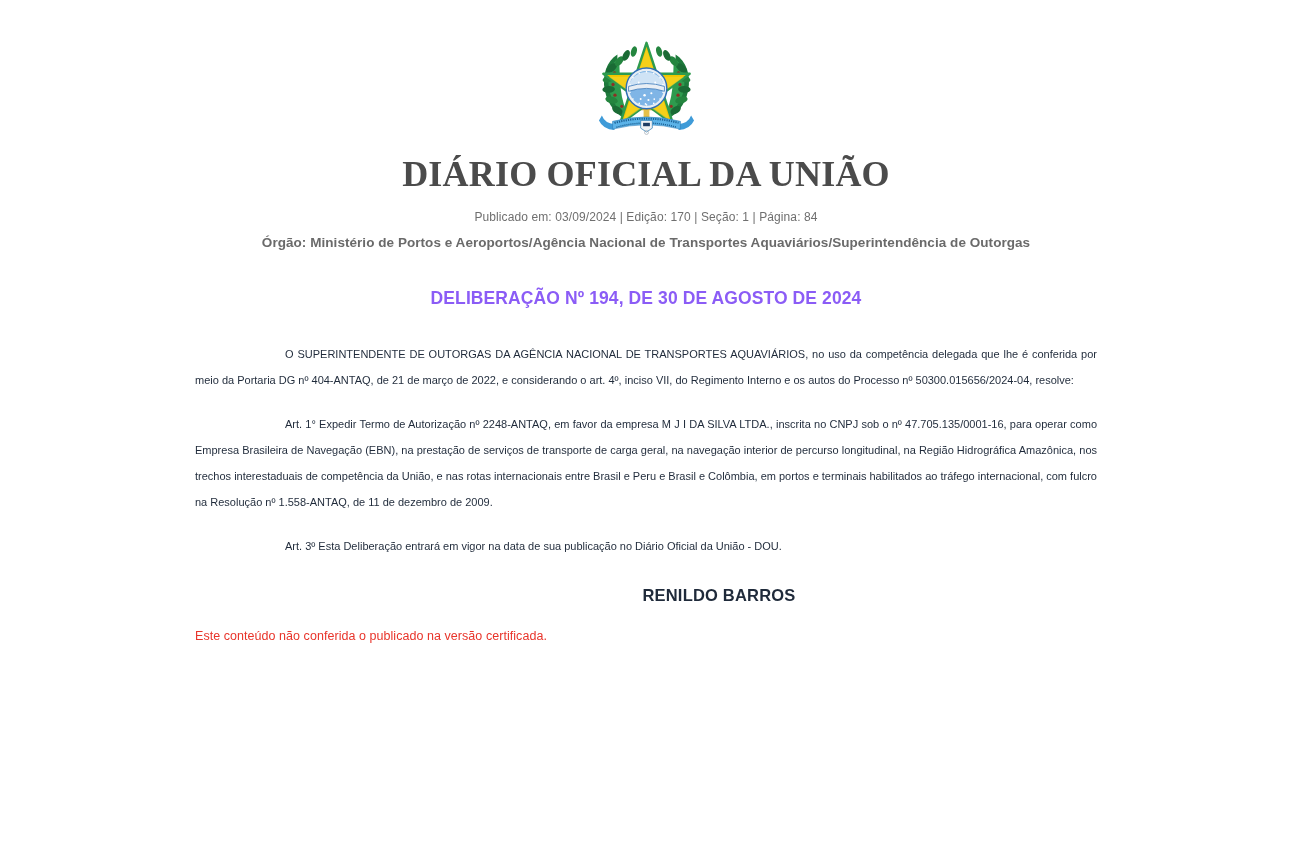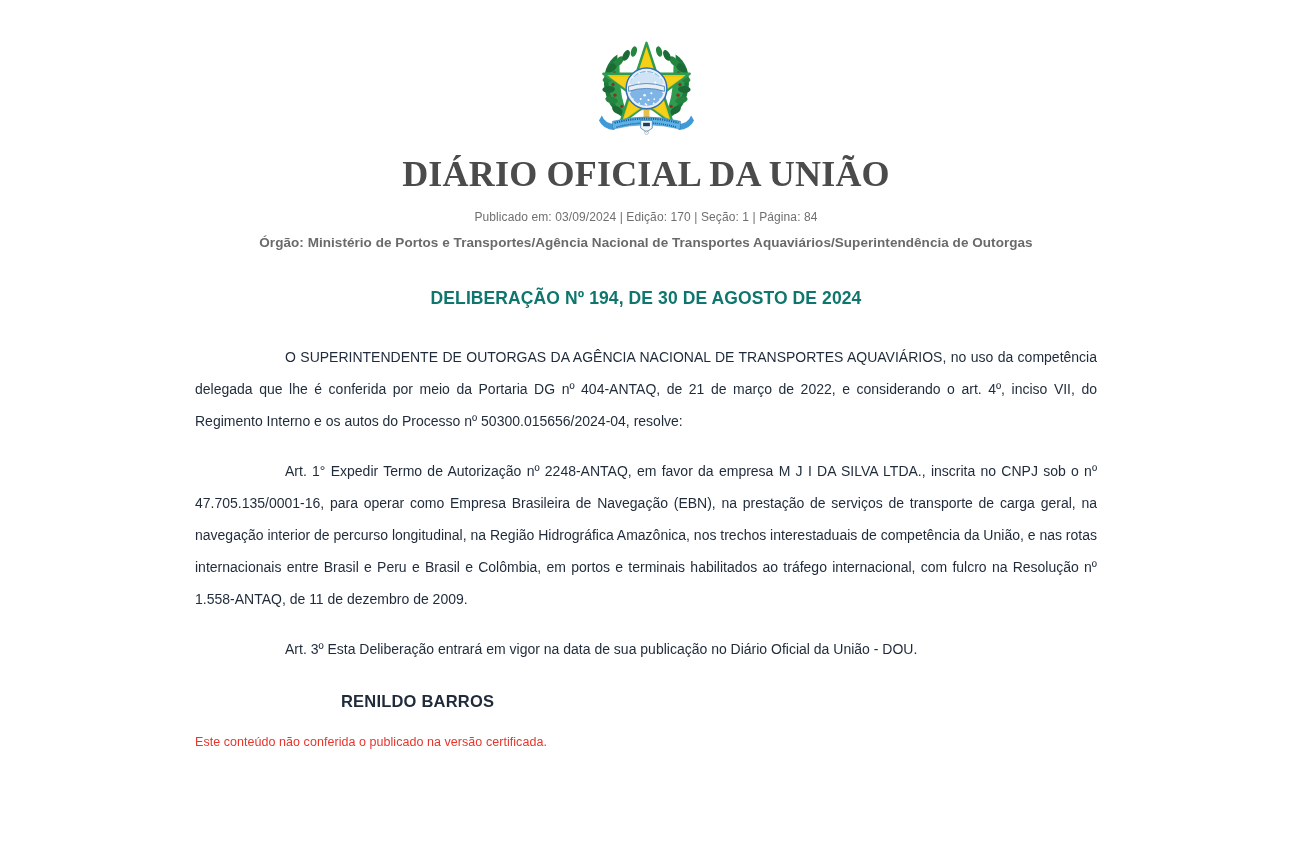--- a/index.html
+++ b/index.html
@@ -66,44 +66,44 @@
     color: #6a6a6a;
     margin-top: 11px;
     letter-spacing: 0.05px;
   }
 
   
   .act-title {
     text-align: center;
     font-size: 17.5px;
     font-weight: bold;
-    color: #0f766e;
+    color: #8b5cf6;
     margin-top: 38px;
     letter-spacing: 0.1px;
   }
 
   
   .body-block {
     margin-top: 32px;
   }
   .para {
-    font-size: 14px;
-    line-height: 32px;
+    font-size: 11px;
+    line-height: 26px;
     color: #1f2a3a;
     text-align: justify;
     text-justify: inter-word;
     text-indent: 90px;
     margin: 0 0 18px 0;
   }
   .para:last-child { margin-bottom: 7px; }
 
   
   .signature {
     margin-top: 27px;
-    text-align: left;
+    text-align: center;
     font-size: 16.5px;
     font-weight: bold;
     color: #1f2a3a;
     padding-left: 146px;
     letter-spacing: 0.2px;
   }
 
   
   .disclaimer {
     margin-top: 24px;
@@ -217,21 +217,21 @@
         </g>
 
         <circle cx="100" cy="203" r="4" fill="none" stroke="#9aa4ad" stroke-width="1.3"></circle>
       </svg>
     </div>
 
     <h1 class="masthead-title">DIÁRIO OFICIAL DA UNIÃO</h1>
 
     <div class="pub-line">Publicado em: 03/09/2024 | Edição: 170 | Seção: 1 | Página: 84</div>
 
-    <div class="orgao-line">Órgão: Ministério de Portos e Transportes/Agência Nacional de Transportes Aquaviários/Superintendência de Outorgas</div>
+    <div class="orgao-line">Órgão: Ministério de Portos e Aeroportos/Agência Nacional de Transportes Aquaviários/Superintendência de Outorgas</div>
 
     <h2 class="act-title">DELIBERAÇÃO Nº 194, DE 30 DE AGOSTO DE 2024</h2>
 
     <div class="body-block">
       <p class="para">O SUPERINTENDENTE DE OUTORGAS DA AGÊNCIA NACIONAL DE TRANSPORTES AQUAVIÁRIOS, no uso da competência delegada que lhe é conferida por meio da Portaria DG nº 404-ANTAQ, de 21 de março de 2022, e considerando o art. 4º, inciso VII, do Regimento Interno e os autos do Processo nº 50300.015656/2024-04, resolve:</p>
       <p class="para">Art. 1° Expedir Termo de Autorização nº 2248-ANTAQ, em favor da empresa M J I DA SILVA LTDA., inscrita no CNPJ sob o nº 47.705.135/0001-16, para operar como Empresa Brasileira de Navegação (EBN), na prestação de serviços de transporte de carga geral, na navegação interior de percurso longitudinal, na Região Hidrográfica Amazônica, nos trechos interestaduais de competência da União, e nas rotas internacionais entre Brasil e Peru e Brasil e Colômbia, em portos e terminais habilitados ao tráfego internacional, com fulcro na Resolução nº 1.558-ANTAQ, de 11 de dezembro de 2009.</p>
       <p class="para">Art. 3º Esta Deliberação entrará em vigor na data de sua publicação no Diário Oficial da União - DOU.</p>
     </div>
 
     <div class="signature">RENILDO BARROS</div>

